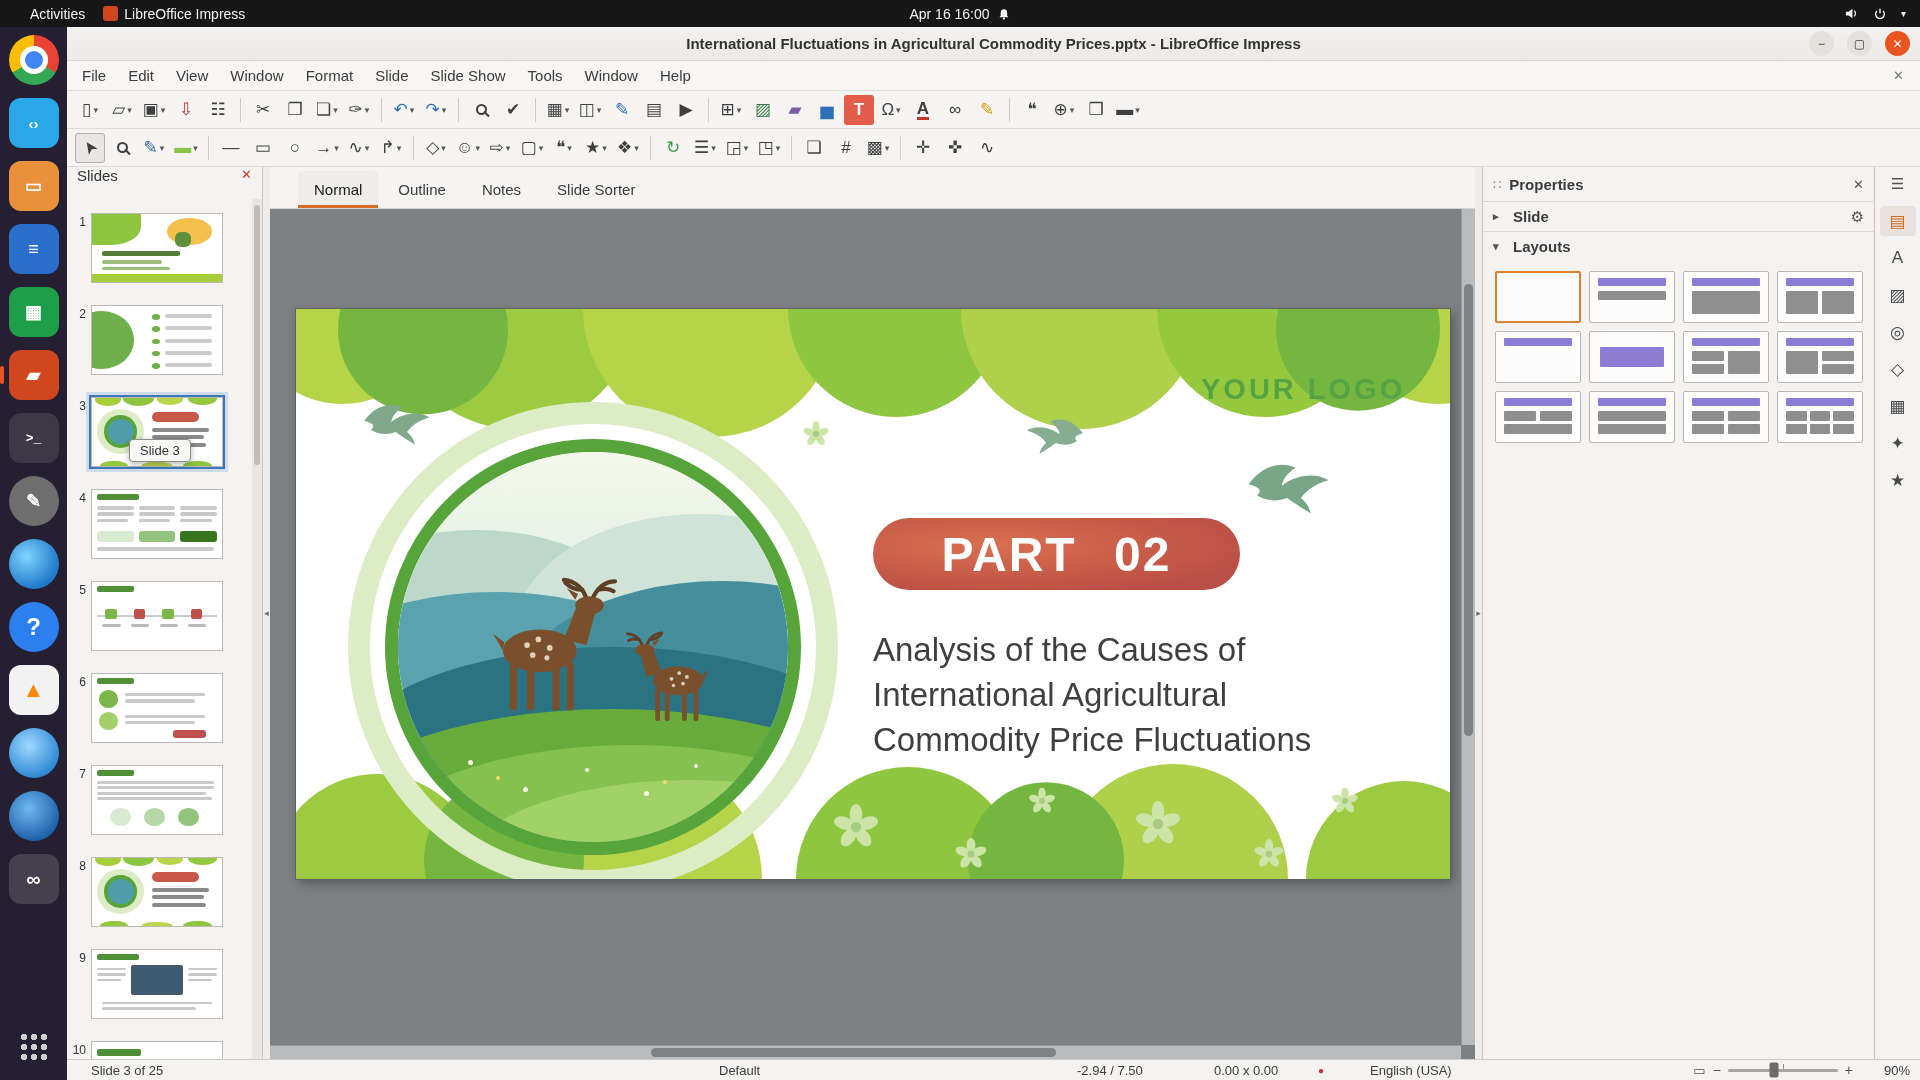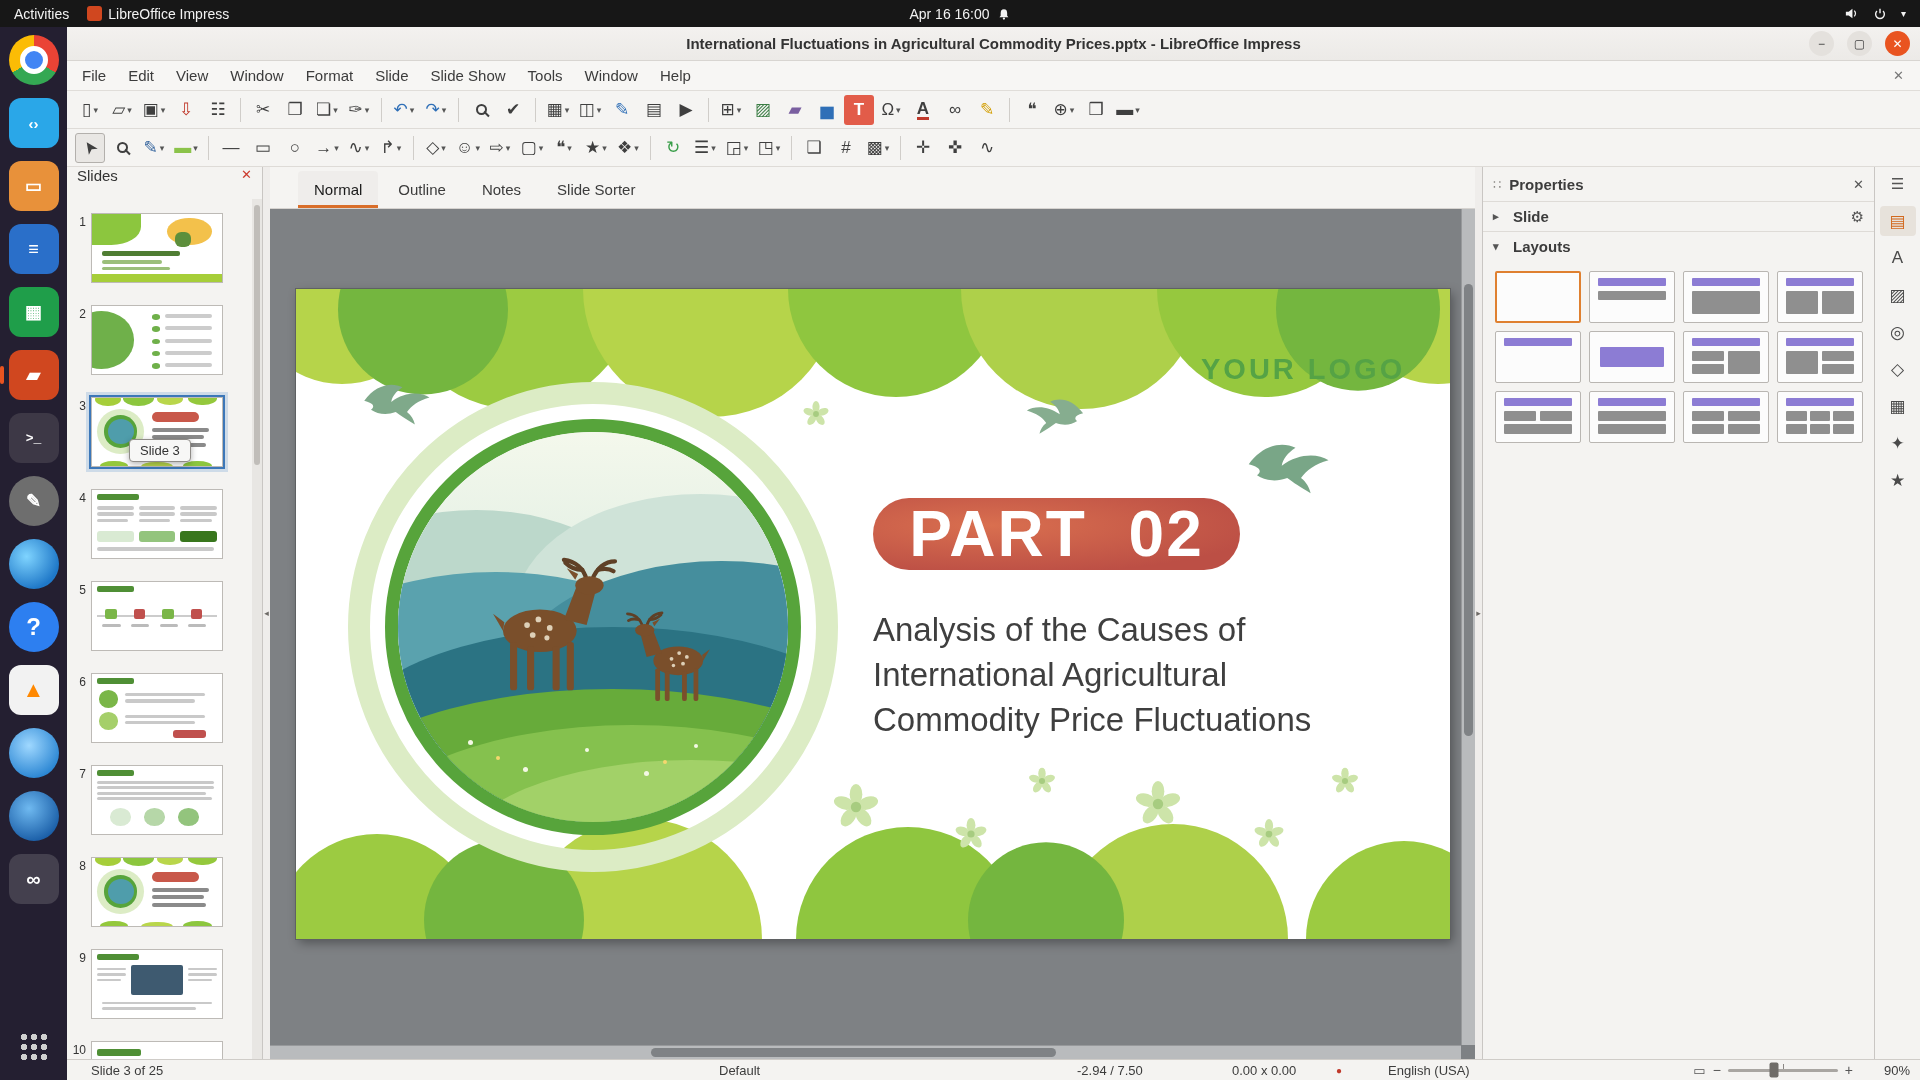--- a/index.html
+++ b/index.html
@@ -1,20 +1,20 @@
 <!DOCTYPE html>
 <html><head>
 <meta charset="utf-8">
 <style>
 *{margin:0;padding:0;box-sizing:border-box}
 html,body{width:1920px;height:1080px;overflow:hidden;font-family:"Liberation Sans",sans-serif;font-size:14px;color:#3c3c3c;background:#000}
 .root{width:1920px;height:1080px;display:flex;flex-direction:column}
 
 .topbar{height:27px;background:#171717;color:#f2f2f2;display:flex;align-items:center;position:relative;font-size:14px;flex:0 0 auto}
-.tb-left{display:flex;align-items:center;gap:18px;padding-left:14px}
+.tb-left{display:flex;align-items:center;gap:18px;padding-left:30px}
 .appico{width:15px;height:15px;border-radius:3px;background:#d0471f;display:inline-block;margin-right:6px}
 .tb-app{display:flex;align-items:center}
 .tb-center{position:absolute;left:50%;transform:translateX(-50%);display:flex;align-items:center;gap:8px}
 .tb-right{margin-left:auto;display:flex;align-items:center;gap:14px;padding-right:14px}
 .tb-right svg,.tb-center svg{display:block}
 
 .shell{flex:1;display:flex;min-height:0}
 
 .dock{width:67px;background:#241f31;display:flex;flex-direction:column;align-items:center;padding:8px 0 8px;gap:13px;flex:0 0 auto}
 .dock-item{width:50px;height:50px;border-radius:12px;position:relative;display:flex;align-items:center;justify-content:center;color:#fff;font-weight:bold;font-size:18px;flex:0 0 auto}
@@ -82,42 +82,42 @@
 .center{flex:1;display:flex;flex-direction:column;min-width:0}
 .tabsbar{height:42px;background:#f5f4f2;border-bottom:1px solid #d6d3d0;display:flex;align-items:flex-end;padding-left:28px;gap:4px;flex:0 0 auto}
 .vtab{padding:10px 16px;font-size:15px;color:#3c3c3c;border-radius:4px 4px 0 0}
 .vtab.active{color:#1a1a1a;background:#efedeb;box-shadow:inset 0 -3px 0 #d96e2a}
 .canvas{flex:1;position:relative;background:#7e8184;overflow:hidden}
 .vscroll{position:absolute;right:0;top:0;bottom:14px;width:14px;background:#b9bbbd;border-left:1px solid #97999b}
 .vthumb{position:absolute;left:2px;right:2px;top:9%;height:54%;background:#7f8285;border-radius:6px}
 .hscroll{position:absolute;left:0;right:14px;bottom:0;height:14px;background:#b9bbbd;border-top:1px solid #97999b}
 .hthumb{position:absolute;left:32%;width:34%;top:2px;bottom:2px;background:#7f8285;border-radius:6px}
 
-.page{position:absolute;left:26px;top:80px;width:1154px;height:650px;background:#fff;overflow:hidden;box-shadow:0 0 0 1px #5f6163,3px 4px 10px rgba(0,0,0,.35)}
+.page{position:absolute;left:26px;top:100px;width:1154px;height:570px;background:#fff;overflow:hidden;box-shadow:0 0 0 1px #5f6163,3px 4px 10px rgba(0,0,0,.35)}
 .scallop{position:absolute;border-radius:50%;z-index:1}
 .ringwrap{position:absolute;left:297px;top:338px;z-index:2}
 .ring1{position:absolute;width:490px;height:490px;border:22px solid #dcecc5;border-radius:50%;transform:translate(-50%,-50%)}
 .ring2{position:absolute;width:416px;height:416px;border:13px solid #57a43b;border-radius:50%;transform:translate(-50%,-50%)}
 .scene{position:absolute;width:390px;height:390px;border-radius:50%;transform:translate(-50%,-50%);overflow:hidden;background:linear-gradient(180deg,#f4f8ec 0%,#e2efe4 38%,#cfe6df 50%)}
 .mtn{position:absolute;border-radius:50%}
 .m1{left:-25%;top:20%;width:90%;height:55%;background:#bcd8cb}
 .m2{left:30%;top:16%;width:95%;height:60%;background:#cfe3d8}
 .m3{left:-30%;top:36%;width:110%;height:60%;background:#5aa2ae}
 .m4{left:28%;top:33%;width:110%;height:65%;background:#458e9d}
 .m5{left:-15%;top:50%;width:140%;height:60%;background:#2b7383}
 .g1{left:-20%;top:66%;width:150%;height:60%;background:#67ab3a}
 .g2{left:-10%;top:75%;width:140%;height:60%;background:#85c14e}
 .g3{left:15%;top:84%;width:120%;height:50%;background:#a2d168}
 .deer{position:absolute}
 .deer svg{display:block;width:100%;height:auto}
 .d1{left:20%;top:32%;width:40%}
 .d2{left:56%;top:46%;width:27%;transform:scaleX(-1)}
 .gdot{position:absolute;border-radius:50%;background:#f4f8e5}
 .logo{position:absolute;left:905px;top:64px;font-size:29px;font-weight:bold;letter-spacing:3px;color:#55a345;z-index:3}
-.badge{position:absolute;left:577px;top:209px;width:367px;height:72px;border-radius:36px;background:radial-gradient(ellipse at 32% 38%,#d96f4f,#bc4f45 78%);display:flex;align-items:center;justify-content:center;color:#fff;font-size:64px;font-weight:bold;letter-spacing:2px;word-spacing:22px;z-index:3}
+.badge{position:absolute;left:577px;top:209px;width:367px;height:72px;border-radius:36px;background:radial-gradient(ellipse at 32% 38%,#d96f4f,#bc4f45 78%);display:flex;align-items:center;justify-content:center;color:#fff;font-size:48px;font-weight:bold;letter-spacing:2px;word-spacing:22px;z-index:3}
 .bodytext{position:absolute;left:577px;top:318px;font-size:33px;line-height:45px;color:#3f3f3f;white-space:pre-line;z-index:3}
 .bird{position:absolute;z-index:2}
 .bird svg{display:block;width:100%;height:auto}
 .flower{position:absolute;z-index:2;transform:translate(-50%,-50%)}
 .flower svg{display:block;width:100%;height:auto}
 
 .props{width:392px;background:#f4f3f1;border-left:1px solid #c9c6c3;display:flex;flex-direction:column;flex:0 0 auto}
 .phead{height:34px;display:flex;align-items:center;padding:0 10px;gap:8px;flex:0 0 auto}
 .grip{color:#8a8784;font-size:13px}
 .ptitle{font-weight:bold;font-size:15px;flex:1}
@@ -132,21 +132,21 @@
 
 .tabstrip{width:46px;background:#f4f3f1;border-left:1px solid #c9c6c3;display:flex;flex-direction:column;align-items:center;padding-top:8px;gap:7px;flex:0 0 auto}
 .hamb{font-size:15px;color:#555;margin-bottom:6px}
 .stab{width:36px;height:30px;display:flex;align-items:center;justify-content:center;border-radius:4px;font-size:17px;color:#4a4a4a}
 .stab.active{background:#e7e2db;color:#d2691e}
 
 .statusbar{height:21px;background:#f4f3f1;border-top:1px solid #cfccc8;display:flex;align-items:center;font-size:13px;color:#3c3c3c;flex:0 0 auto}
 .sb-slideinfo{margin-left:24px;width:200px}
 .sb-style{margin-left:428px;width:120px}
 .sb-pos{margin-left:238px;width:95px}
-.sb-size{margin-left:60px;width:90px}
+.sb-size{margin-left:42px;width:90px}
 .sb-mod{color:#c0392b;font-size:10px;margin-left:14px}
 .sb-lang{margin-left:46px;width:120px}
 .sb-zoomfit{margin-left:auto;font-size:13px;color:#555}
 .sb-minus,.sb-plus{margin:0 7px;color:#555;font-size:14px}
 .zslider{width:110px;height:3px;background:#a9a6a2;border-radius:2px;position:relative}
 .zthumb{position:absolute;left:42%;top:50%;transform:translate(-50%,-50%);width:9px;height:15px;background:#6f6c68;border-radius:2px}
 .zmid{position:absolute;left:50%;top:-5px;width:1px;height:5px;background:#8a8784}
 .sb-zoom{width:48px;text-align:right;margin:0 10px 0 2px}
 </style>
 </head>

